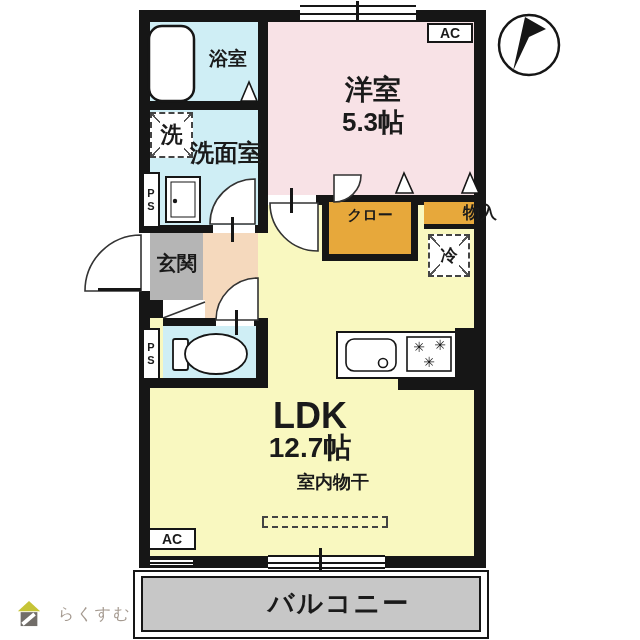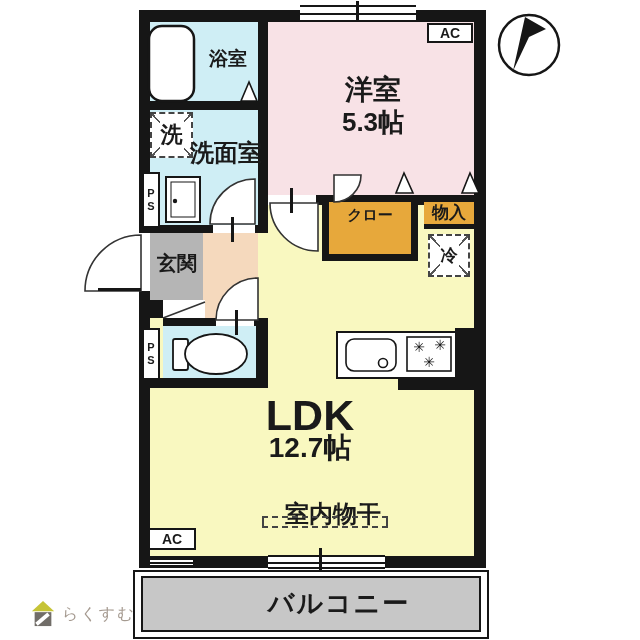--- a/index.html
+++ b/index.html
@@ -61,21 +61,21 @@
   <div class="abs" style="left:213px;top:225px;width:42px;height:8px;background:#fff;"></div>
   <div class="abs" style="left:268px;top:195px;width:48px;height:10px;background:#fff;"></div>
   <div class="abs" style="left:216px;top:318px;width:38px;height:8px;background:#fff;"></div>
 
   <div class="abs" style="left: 322px; top: 195px; width: 96px; height: 66px; border: 7px solid rgb(22, 22, 22); box-sizing: border-box; background: rgb(231, 168, 59);"></div>
   <div class="lbl" style="left:322px;top:203px;width:96px;height:24px;font-size:15px;">
     <span>クロー</span>
     </div>
 
   <div class="abs" style="left: 424px; top: 202px; width: 50px; height: 22px; background: rgb(231, 168, 59);"></div>
-  <div class="lbl" style="left:424px;top:202px;width:50px;height:22px;font-size:17px;">物入</div>
+  <div class="lbl" style="left:424px;top:202px;width:50px;height:22px;font-size:17px;padding-left:31px;">物入</div>
 
   <div class="dashed" style="left:428px;top:234px;width:42px;height:43px;box-sizing:border-box;font-size:17px;">
     <span style="background:#fff;padding:0 1px;">冷</span>
     </div>
 
   <div class="dashed" style="left:150px;top:112px;width:43px;height:46px;box-sizing:border-box;font-size:22px;">
     <span style="background:#fff;padding:0 1px;">洗</span>
     </div>
 
   <div class="psbox" style="left:142px;top:172px;width:18px;height:56px;box-sizing:border-box;">
@@ -141,31 +141,31 @@
 
   <div class="abs" style="left:133px;top:570px;width:356px;height:69px;border:2px solid #161616;box-sizing:border-box;background:#fff;"></div>
   <div class="abs" style="left: 141px; top: 576px; width: 340px; height: 56px; border: 2px solid rgb(22, 22, 22); box-sizing: border-box; background: rgb(199, 199, 199);"></div>
   <div class="lbl" style="left:141px;top:576px;width:340px;height:56px;font-size:26px;letter-spacing:2px;padding-left:28px;">バルコニー</div>
 
   <div class="lbl" style="left:200px;top:48px;width:56px;height:22px;font-size:19px;">浴室</div>
   <div class="lbl" style="left:190px;top:142px;width:72px;height:22px;font-size:24px;">洗面室</div>
   <div class="lbl" style="left:320px;top:74px;width:106px;height:32px;font-size:28px;">洋室</div>
   <div class="lbl" style="left:318px;top:108px;width:110px;height:30px;font-size:26px;">5.3帖</div>
   <div class="lbl" style="left:150px;top:250px;width:54px;height:26px;font-size:20px;font-family:Liberation Serif, serif;">玄関</div>
-  <div class="lbl" style="left:260px;top:398px;width:100px;height:36px;font-size:43px;">LDK</div>
+  <div class="lbl" style="left:260px;top:398px;width:100px;height:36px;font-size:36px;">LDK</div>
   <div class="lbl" style="left:255px;top:432px;width:110px;height:32px;font-size:28px;">12.7帖</div>
-  <div class="lbl" style="left:278px;top:503px;width:110px;height:22px;font-size:24px;">室内物干</div>
+  <div class="lbl" style="left:278px;top:471px;width:110px;height:22px;font-size:18px;">室内物干</div>
   <div class="abs" style="left:262px;top:516px;width:126px;height:12px;border:2px dashed #444;box-sizing:border-box;"></div>
 
   <svg class="abs" style="left:496px;top:12px;" width="66" height="66" viewBox="0 0 66 66">
     <circle cx="33" cy="33" r="30" fill="#fff" stroke="#161616" stroke-width="2.5"></circle>
     <polygon points="17,59 29,5 50,17 33,25" fill="#161616"></polygon>
   </svg>
 
-  <div class="abs" style="left:30px;top:596px;width:130px;height:36px;display:flex;align-items:center;gap:6px;">
+  <div class="abs" style="left:16px;top:596px;width:130px;height:36px;display:flex;align-items:center;gap:16px;">
     <svg width="26" height="30" viewBox="0 0 28 32">
       <polygon points="14,2 2,13 26,13" fill="#c6c437"></polygon>
       <rect x="5" y="14" width="18" height="15" fill="#716d68"></rect>
       <line x1="7" y1="27" x2="20" y2="16" stroke="#fff" stroke-width="4"></line>
     </svg>
     <span style="font-size:16px;letter-spacing:2px;color:#a59a90;">らくすむ</span>
   </div>
 
 </div>
 

